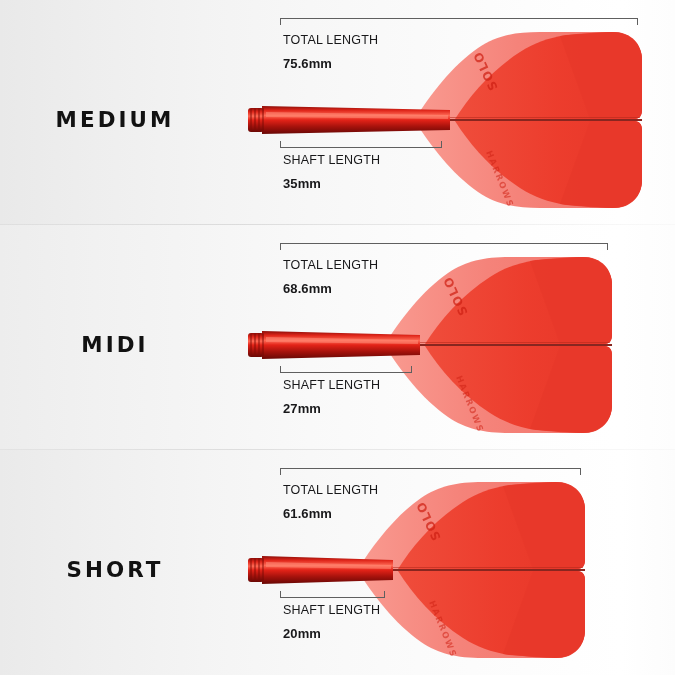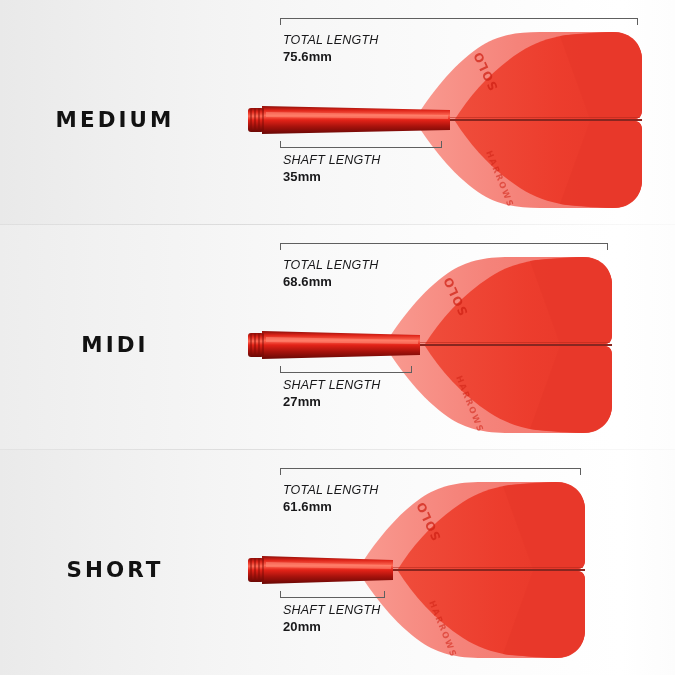--- a/index.html
+++ b/index.html
@@ -74,29 +74,28 @@
     position:absolute;
     color:#18181a;
     white-space:nowrap;
   }
   .meas .cap{
     display:block;
     font-size:12.5px;
     font-weight:400;
     letter-spacing:0.2px;
     line-height:16px;
-    font-style:italic;
   }
   .meas .val{
     display:block;
     font-size:13px;
     font-weight:700;
     letter-spacing:0.1px;
     line-height:18px;
-    margin-top:0;
+    margin-top:7px;
   }
 
   .dart{position:absolute;left:0;top:0;width:675px;height:225px;}
 </style>
 </head>
 <body>
 
 <div class="sheet">
 
   <div class="panel p1">

